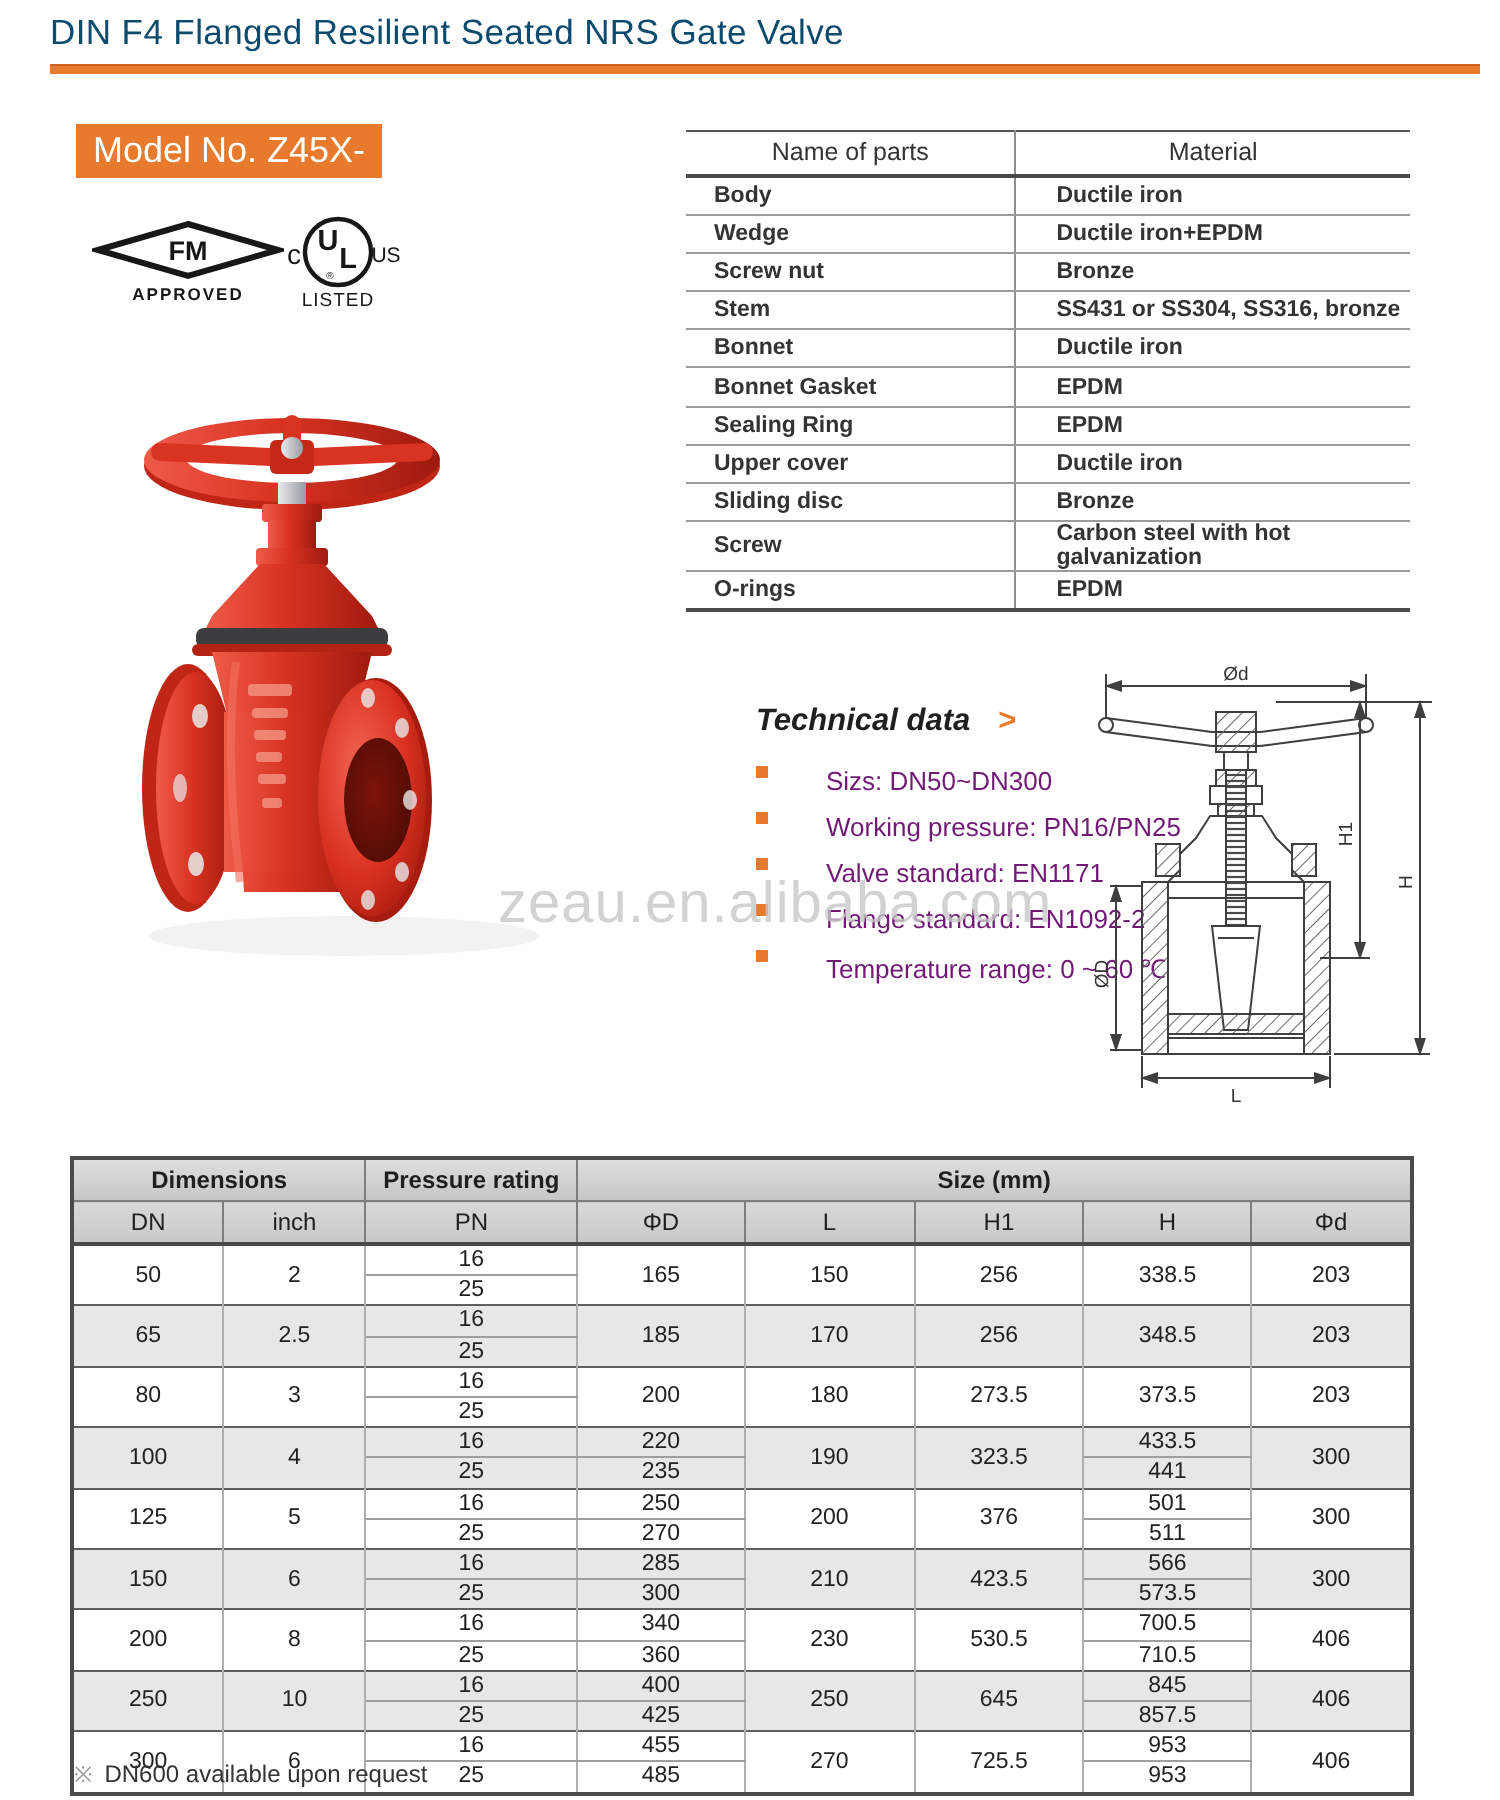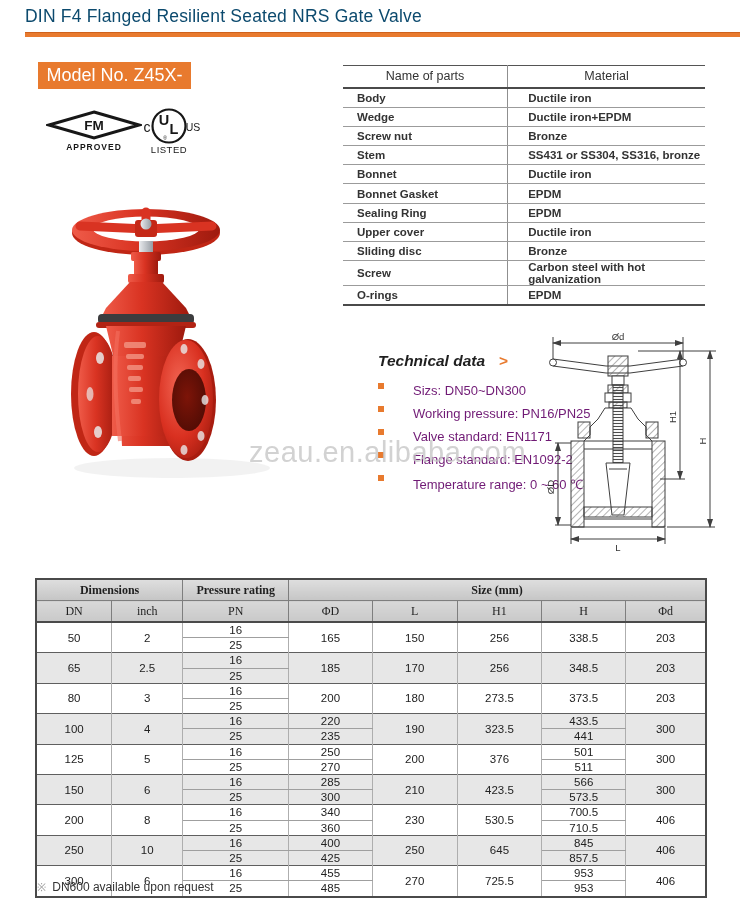--- a/index.html
+++ b/index.html
@@ -45,21 +45,21 @@
   .watermark{position:absolute;left:249px;top:436px;font-size:29px;color:#c7c7c7;opacity:.8;
              letter-spacing:.5px;z-index:9;pointer-events:none;}
 
   
   .drawing{position:absolute;left:528px;top:329px;}
 
   
   .dims-wrap{position:absolute;left:35px;top:578px;width:672px;}
   table.dims{width:100%;border-collapse:collapse;table-layout:fixed;border:2px solid #4a4a4a;}
   .dims th{background:linear-gradient(#dedede,#c6c6c6);font-size:12px;color:#1f1f1f;font-weight:700;
-           height:20px;border:1px solid #7e7e7e;padding:0;font-family:Liberation Serif, serif;}
+           height:20px;border:1px solid #7e7e7e;padding:0;}
   .dims tr.h2 th{font-weight:400;background:linear-gradient(#d8d8d8,#c9c9c9);border-bottom:2px solid #4a4a4a;}
   .dims td{font-size:11.5px;color:#222;text-align:center;height:14.2px;line-height:14.2px;padding:0;
            border-left:1px solid #aeaeae;border-right:1px solid #aeaeae;background:#fff;}
   .dims tr.gstart td{border-top:1.5px solid #5f5f5f;}
   .dims td.sub{border-bottom:1px solid #9f9f9f;}
   .dims tr.shaded td{background:#e7e7e7;}
 
   
   .footnote{position:absolute;left:37px;top:879px;font-size:12px;color:#333;}
   .footnote .mark{color:#9a9a9a;margin-right:6px;font-size:11px;}

